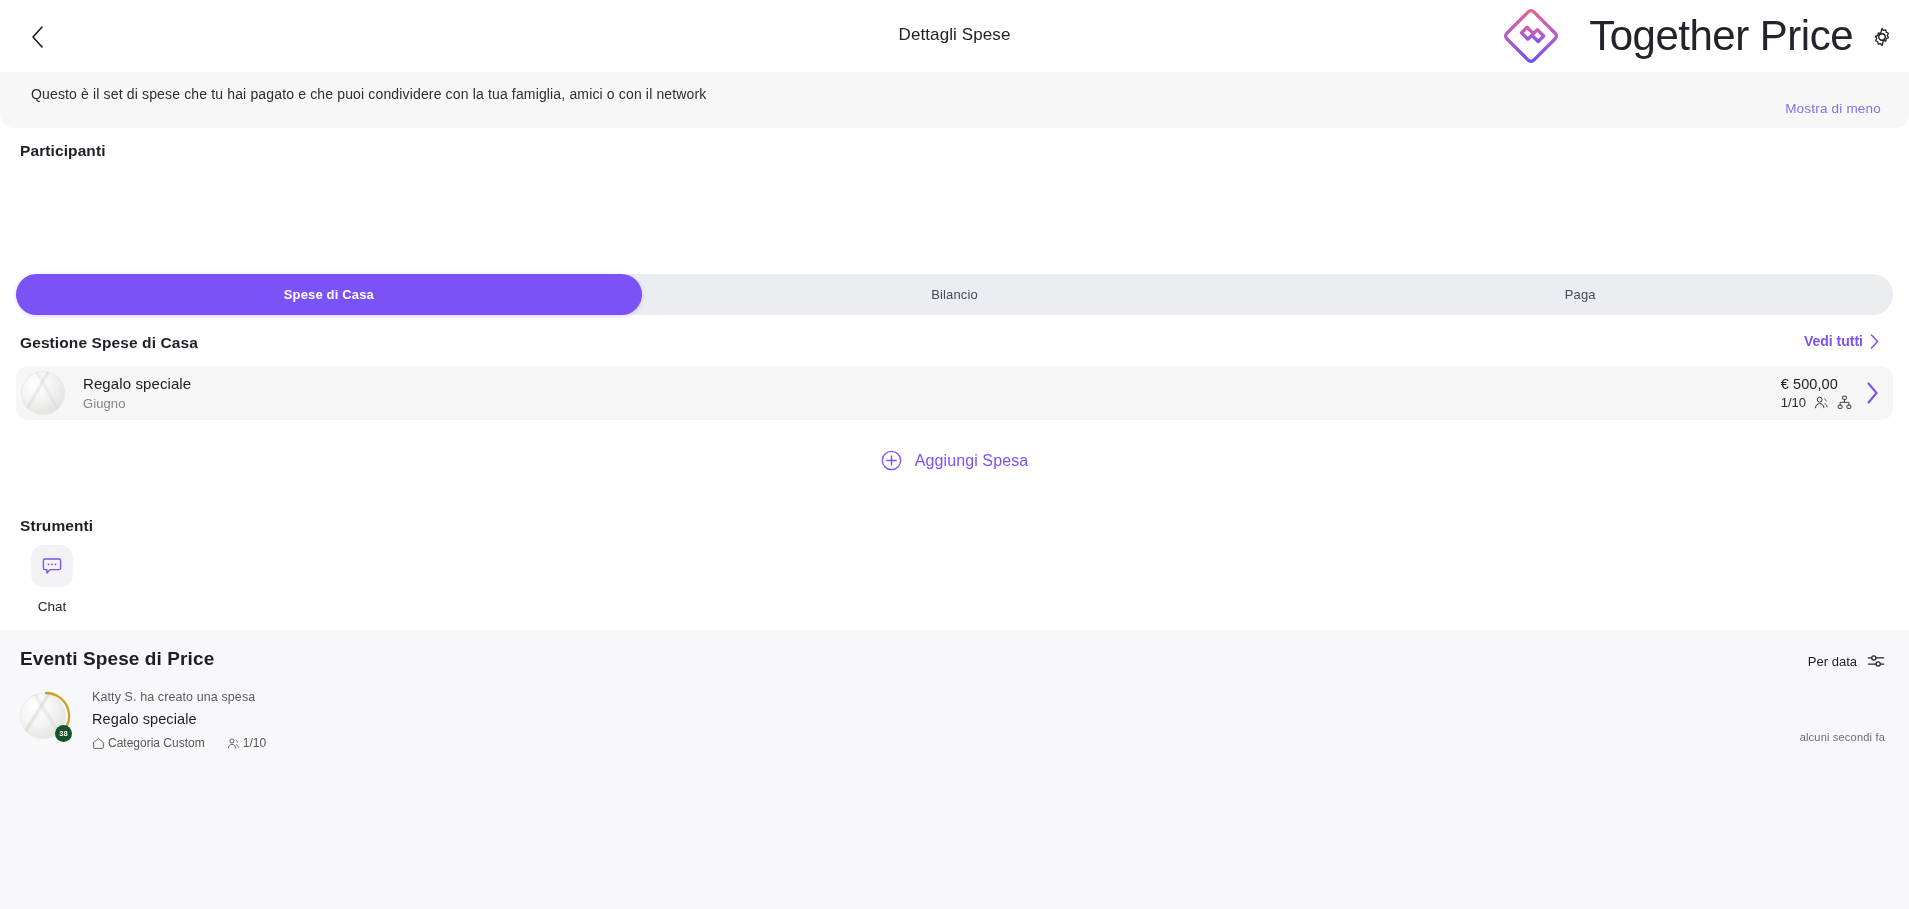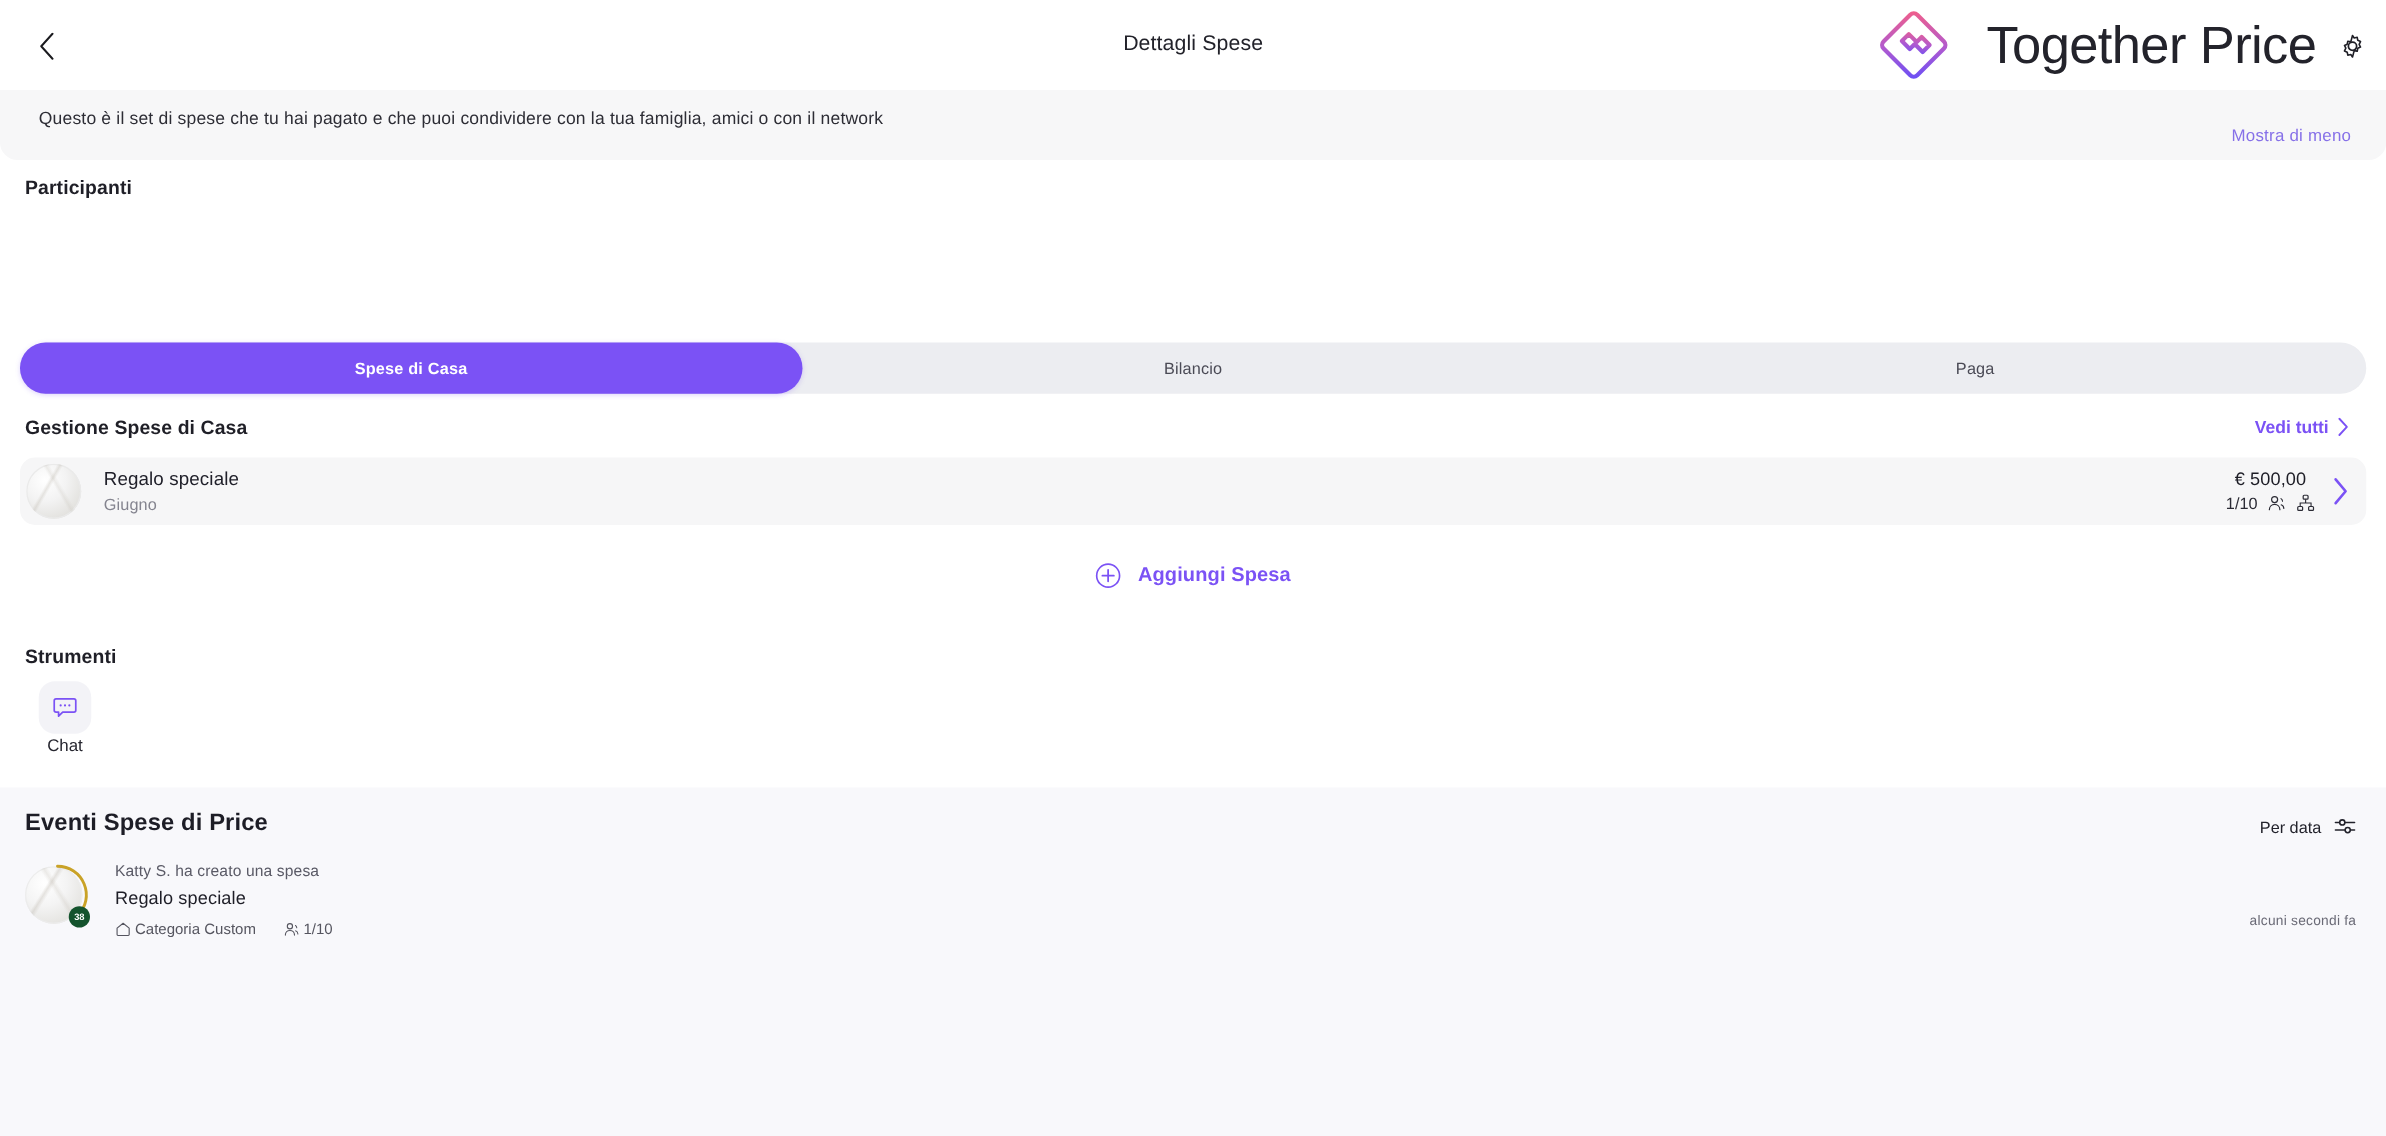--- a/index.html
+++ b/index.html
@@ -134,41 +134,41 @@
       linear-gradient(120deg, transparent 36%, rgba(188,183,173,.32) 40%, transparent 44%),
       linear-gradient(60deg, transparent 54%, rgba(198,194,186,.26) 58%, transparent 63%);
   }
   .expense-texts { margin-left: 18px; display: flex; flex-direction: column; gap: 4px; }
   .expense-title { font-size: 15px; color: #20202a; letter-spacing: .1px; }
   .expense-sub { font-size: 13px; color: #84848f; letter-spacing: .1px; }
 
   .expense-right {
     margin-left: auto; margin-right: 14px; display: flex; align-items: center; gap: 14px;
   }
-  .expense-amounts { display: flex; flex-direction: column; align-items: center; gap: 3px; }
+  .expense-amounts { display: flex; flex-direction: column; align-items: flex-start; gap: 3px; }
   .expense-price { font-size: 14.5px; color: #1d1d26; letter-spacing: .1px; }
   .expense-meta { display: flex; align-items: center; gap: 8px; font-size: 13px; color: #2b2b35; }
 
   .add-expense {
     position: absolute; left: 0; right: 0; top: 450px;
     display: flex; align-items: center; justify-content: center; gap: 13px;
-    font-size: 16px; color: #7b52f5; cursor: pointer; letter-spacing: .1px; font-weight: bold;
+    font-size: 16px; color: #7b52f5; cursor: pointer; letter-spacing: .1px;
   }
 
   
   #strumenti-title { left: 20px; top: 517px; }
   .tool {
     position: absolute; left: 16px; top: 545px; display: flex;
     flex-direction: column; align-items: center; width: 72px; cursor: pointer;
   }
   .tool-icon-box {
     width: 42px; height: 42px; border-radius: 13px; background: #f3f3f7;
     display: flex; align-items: center; justify-content: center;
   }
-  .tool-label { margin-top: 2px; font-size: 13.5px; color: #26262f; }
+  .tool-label { margin-top: 12px; font-size: 13.5px; color: #26262f; }
 
   
   .events {
     position: absolute; left: 0; top: 630px; width: 1909px; height: 279px;
     background: #f8f8fb;
   }
   .events-title {
     position: absolute; left: 20px; top: 18px;
     font-size: 19px; color: #1d1d26; font-weight: 600; letter-spacing: .1px;
   }

